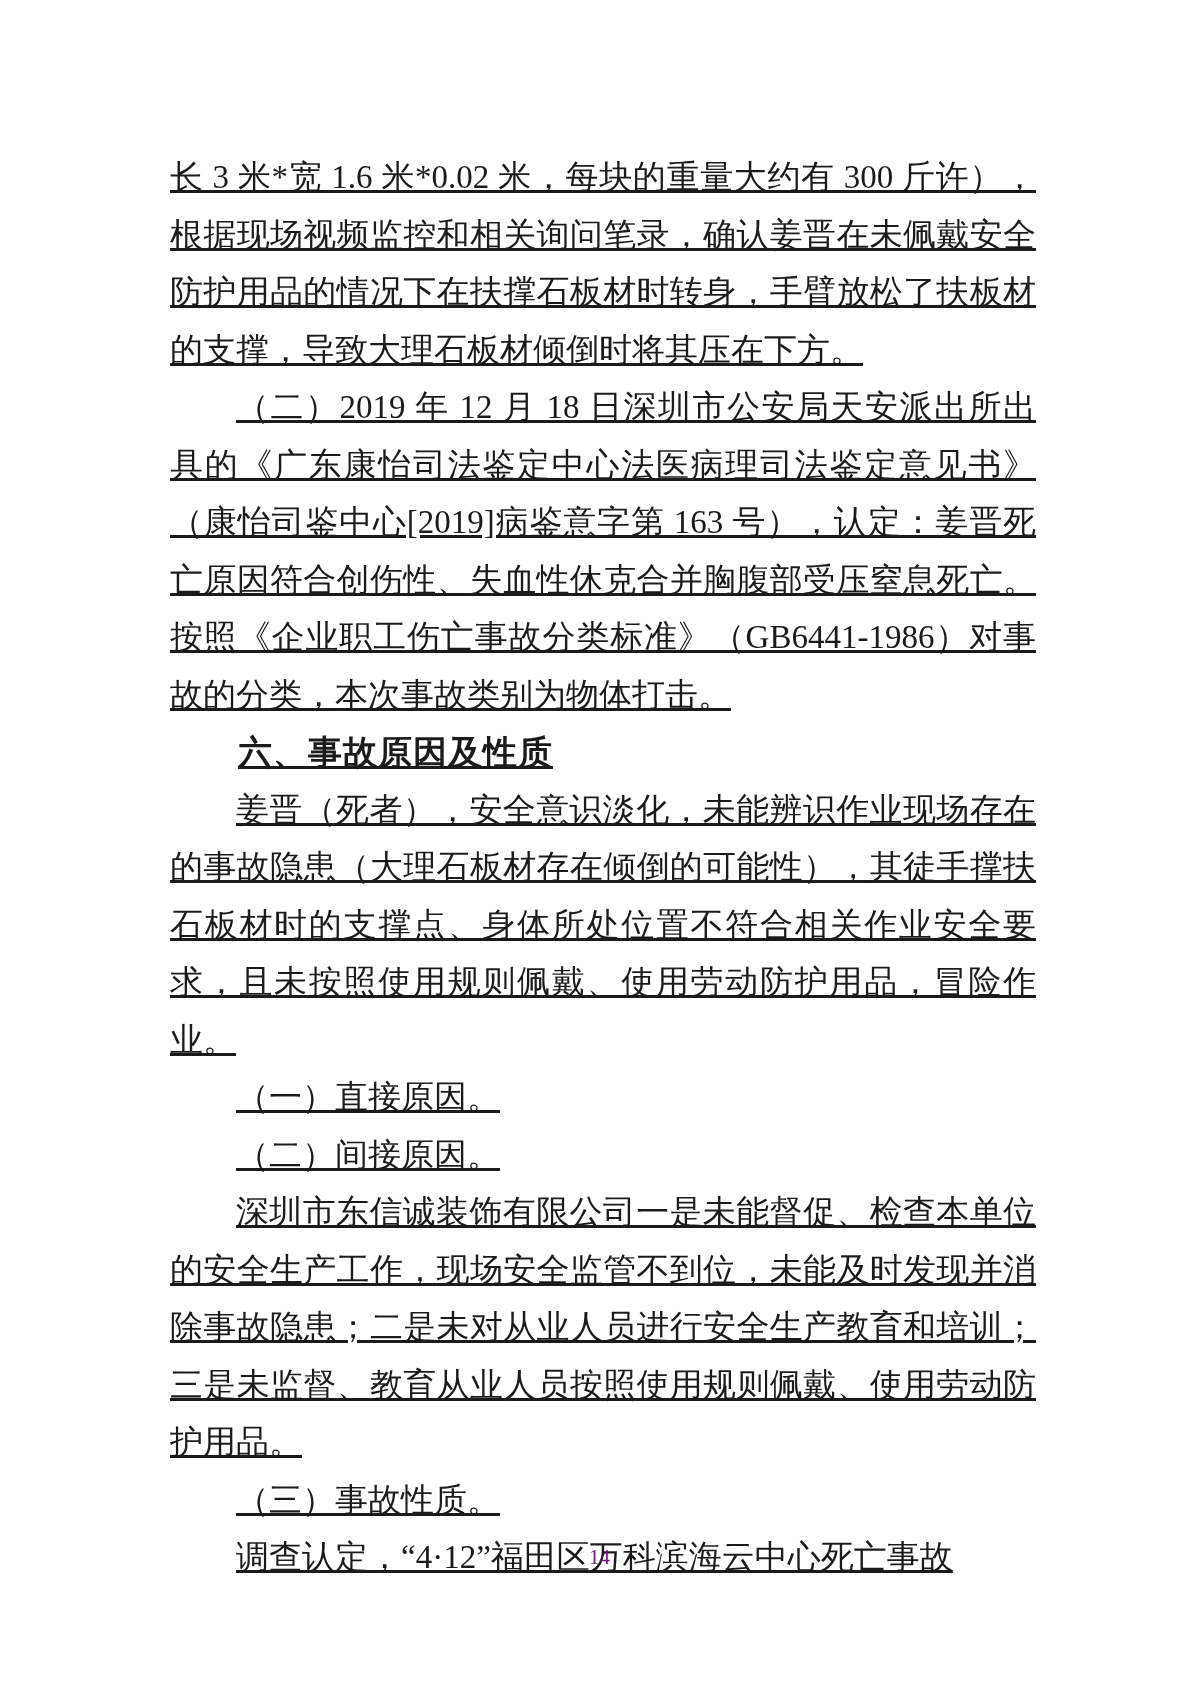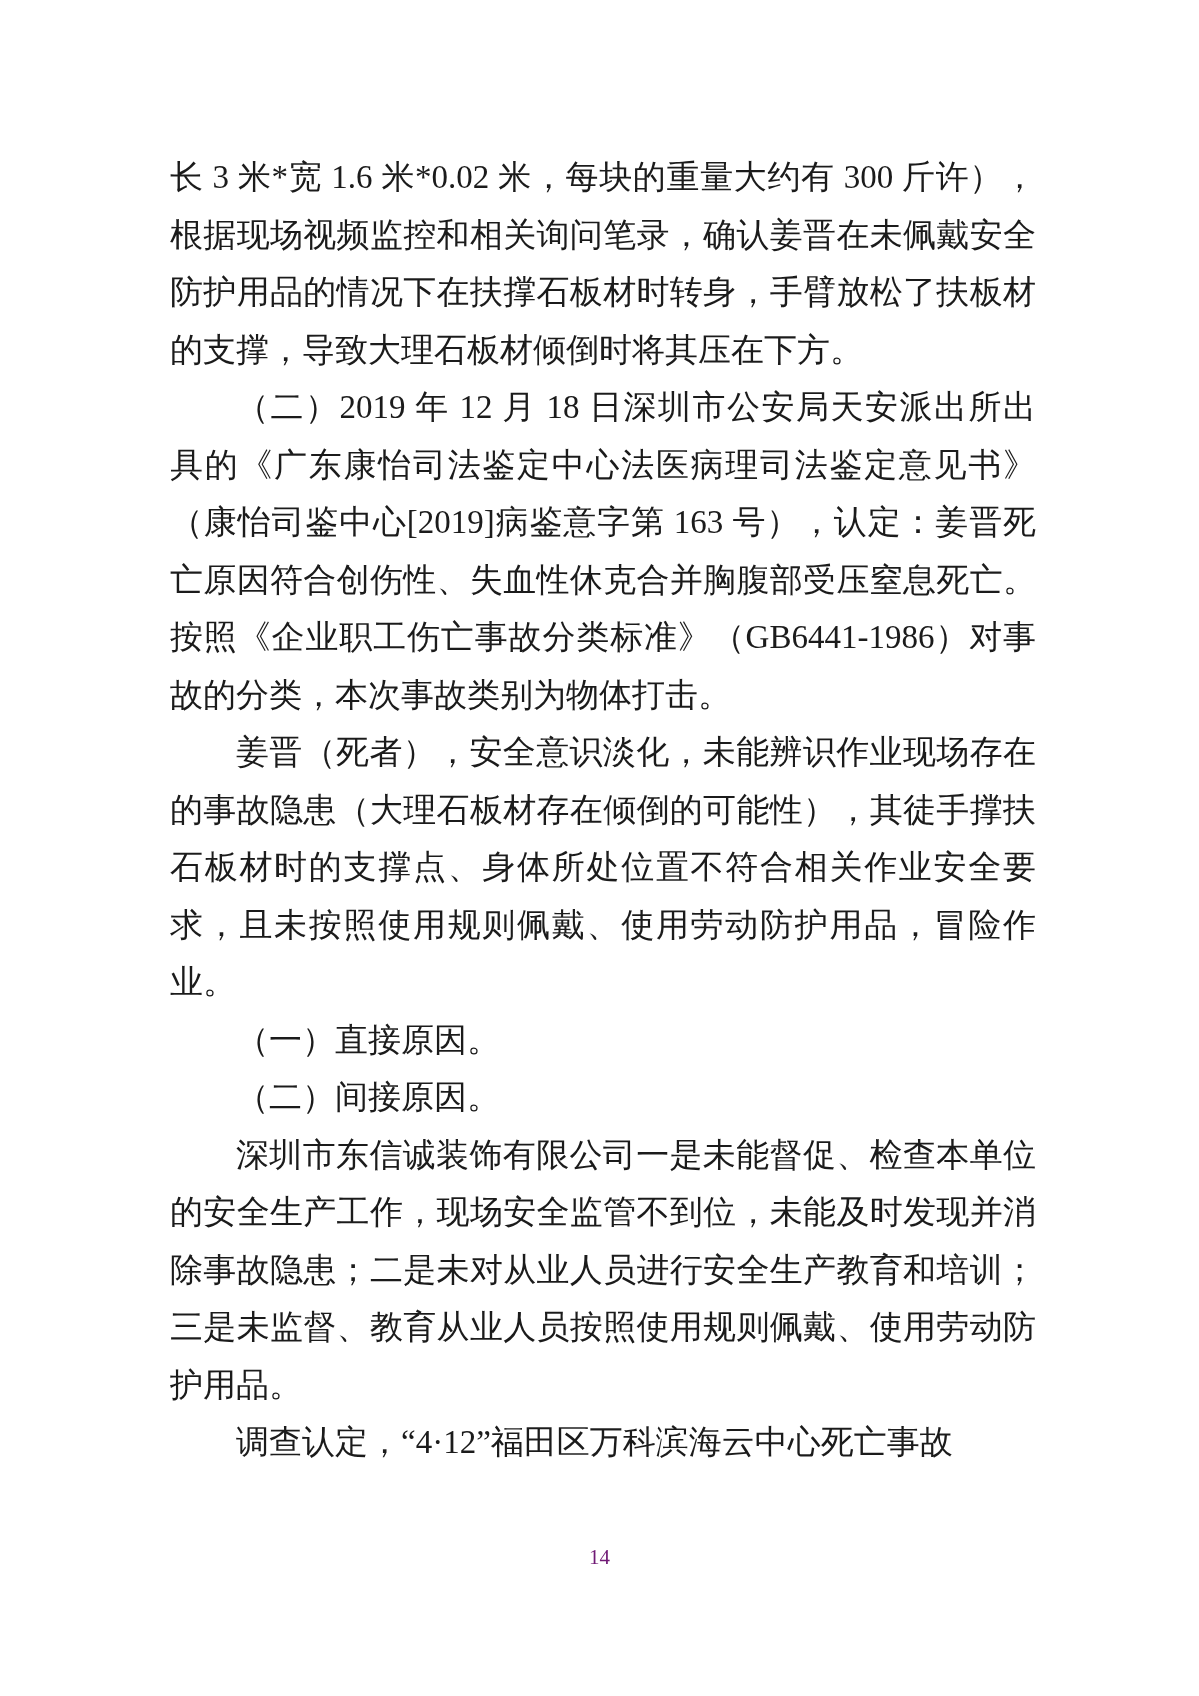--- a/index.html
+++ b/index.html
@@ -18,20 +18,21 @@
     position: absolute;
     left: 170px;
     top: 149px;
     width: 866px;
     color: #1b1b1b;
     font-family: "Liberation Serif", "DejaVu Serif", serif;
     font-size: 33px;
     line-height: 57.5px;
     text-align: justify;
     text-justify: inter-character;
+    text-decoration: underline;
   }
   .content p {
     margin: 0;
     padding: 0;
   }
   .content p.indent {
     text-indent: 2em;
   }
   .content p.heading {
     font-family: "Liberation Sans", "DejaVu Sans", sans-serif;
@@ -52,20 +53,22 @@
     line-height: 28px;
   }
 </style>
 </head>
 <body>
 
 <div class="page">
   <div class="content">
     <p>长 3 米*宽 1.6 米*0.02 米，每块的重量大约有 300 斤许），根据现场视频监控和相关询问笔录，确认姜晋在未佩戴安全防护用品的情况下在扶撑石板材时转身，手臂放松了扶板材的支撑，导致大理石板材倾倒时将其压在下方。</p>
     <p class="indent">（二）2019 年 12 月 18 日深圳市公安局天安派出所出具的《广东康怡司法鉴定中心法医病理司法鉴定意见书》（康怡司鉴中心[2019]病鉴意字第 163 号），认定：姜晋死亡原因符合创伤性、失血性休克合并胸腹部受压窒息死亡。按照《企业职工伤亡事故分类标准》（GB6441-1986）对事故的分类，本次事故类别为物体打击。</p>
+    <p class="indent heading">六、事故原因及性质</p>
     <p class="indent">姜晋（死者），安全意识淡化，未能辨识作业现场存在的事故隐患（大理石板材存在倾倒的可能性），其徒手撑扶石板材时的支撑点、身体所处位置不符合相关作业安全要求，且未按照使用规则佩戴、使用劳动防护用品，冒险作业。</p>
     <p class="indent">（一）直接原因。</p>
     <p class="indent">（二）间接原因。</p>
     <p class="indent">深圳市东信诚装饰有限公司一是未能督促、检查本单位的安全生产工作，现场安全监管不到位，未能及时发现并消除事故隐患；二是未对从业人员进行安全生产教育和培训；三是未监督、教育从业人员按照使用规则佩戴、使用劳动防护用品。</p>
+    <p class="indent">（三）事故性质。</p>
     <p class="indent">调查认定，“4·12”福田区万科滨海云中心死亡事故</p>
   </div>
   <div class="page-number">14</div>
 </div>
 
 </body></html>

